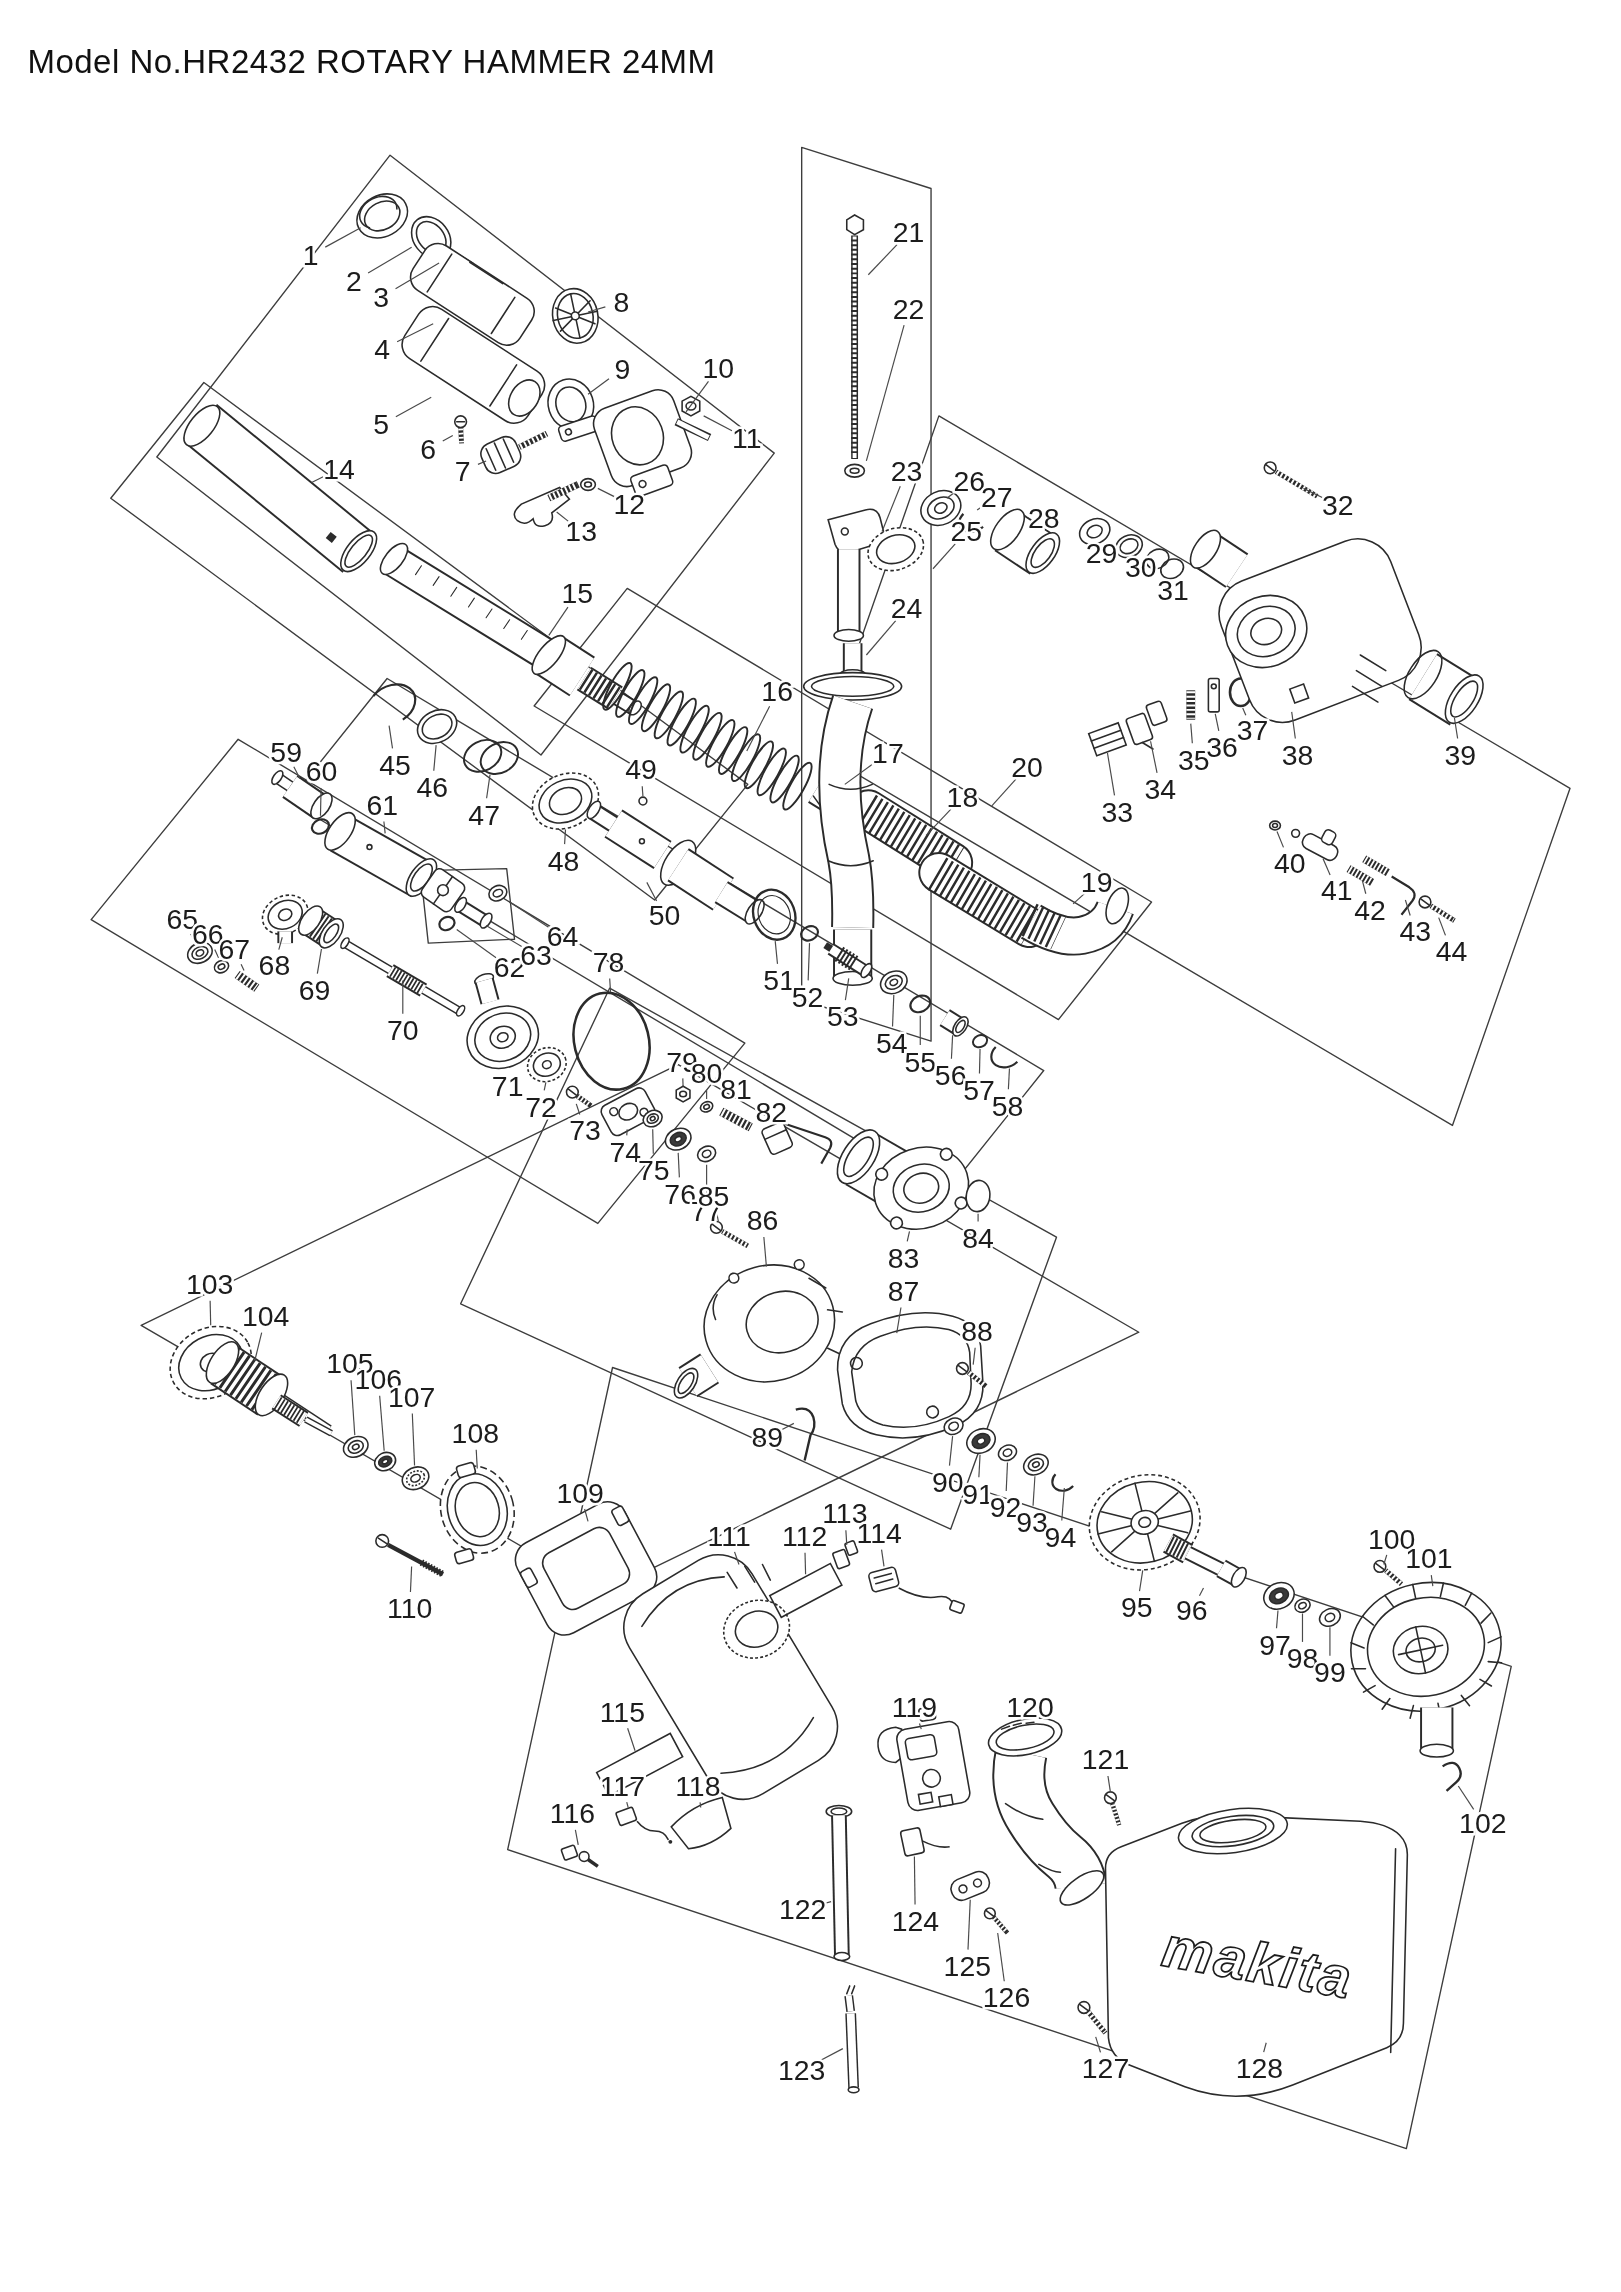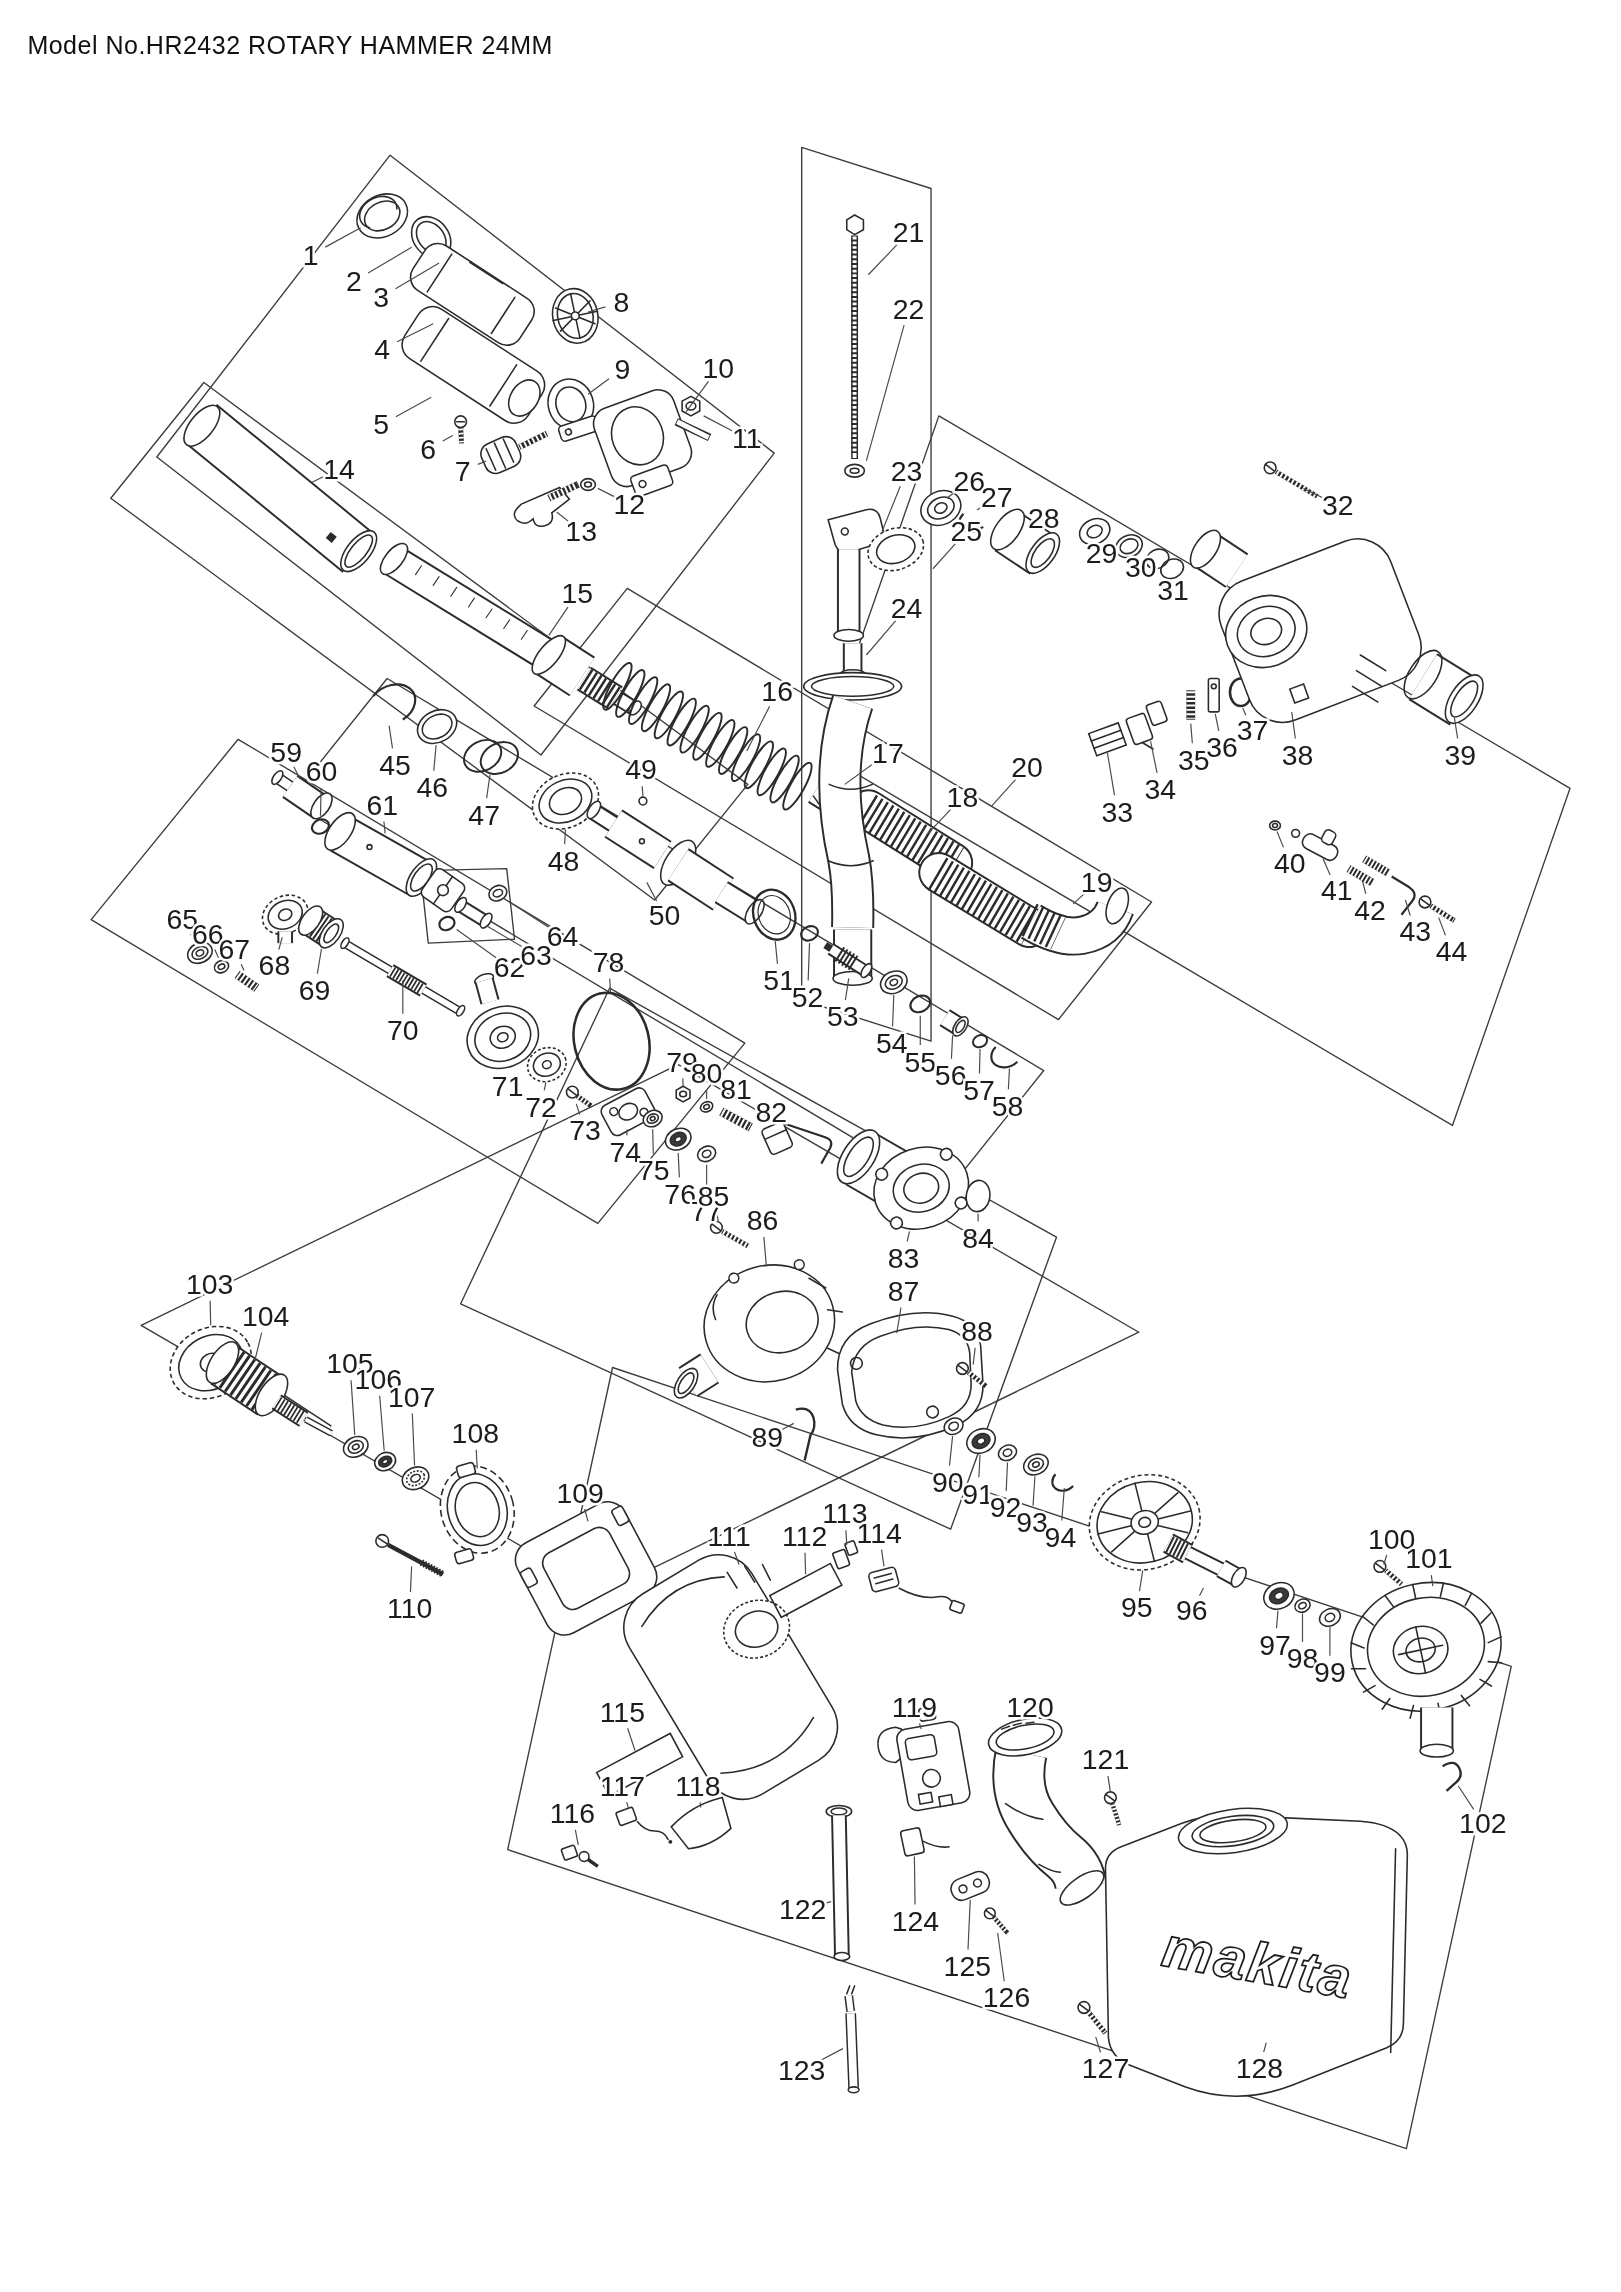--- a/index.html
+++ b/index.html
@@ -1,18 +1,18 @@
 <!DOCTYPE html>
 <html><head>
 <meta charset="utf-8">
 <style>
   html,body{margin:0;padding:0;background:#f2f2f2;}
   .page{position:relative;width:1621px;height:2293px;background:#ffffff;margin:0 auto;
         font-family:"Liberation Sans",sans-serif;overflow:hidden;}
-  .title{position:absolute;left:27.4px;top:31px;font-size:25px;color:#111;letter-spacing:0.5px;}
+  .title{position:absolute;left:27.4px;top:43px;font-size:33px;color:#111;letter-spacing:0.5px;}
   svg{position:absolute;left:0;top:0;}
   .ln{fill:none;stroke:#2b2b2b;stroke-linecap:round;stroke-linejoin:round;}
   .lnf{fill:none;stroke:#2b2b2b;}
   .eW{fill:#ffffff;stroke:#2b2b2b;}
   .box{fill:none;stroke:#3d3d3d;stroke-linejoin:round;}
   .lead{stroke:#4a4a4a;stroke-width:1.2;}
   .plbl{font-family:"Liberation Sans",sans-serif;font-size:29px;fill:#1c1c1c;text-anchor:middle;
         paint-order:stroke;stroke:#ffffff;stroke-width:5px;}
   .logo{font-family:"Liberation Sans",sans-serif;font-style:italic;font-weight:bold;
         font-size:58px;fill:#ffffff;stroke:#1d1d1d;stroke-width:1.8px;letter-spacing:2px;text-anchor:middle;}

